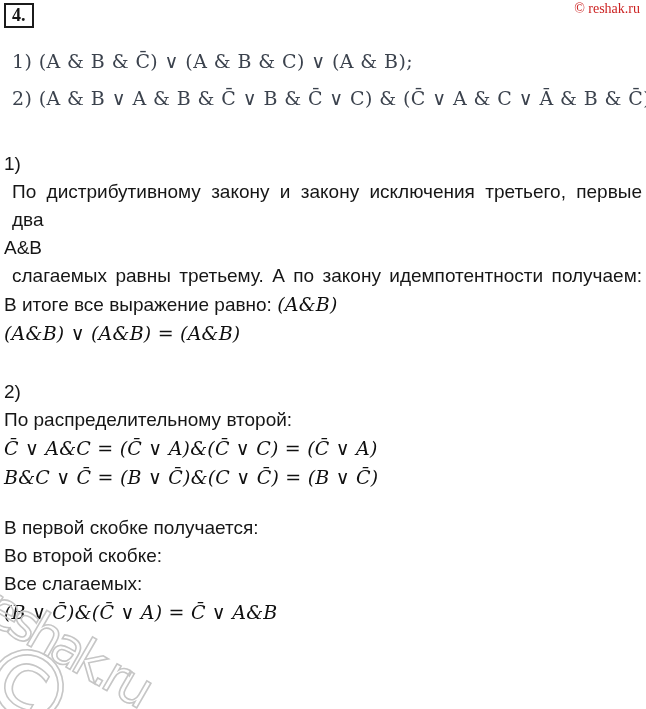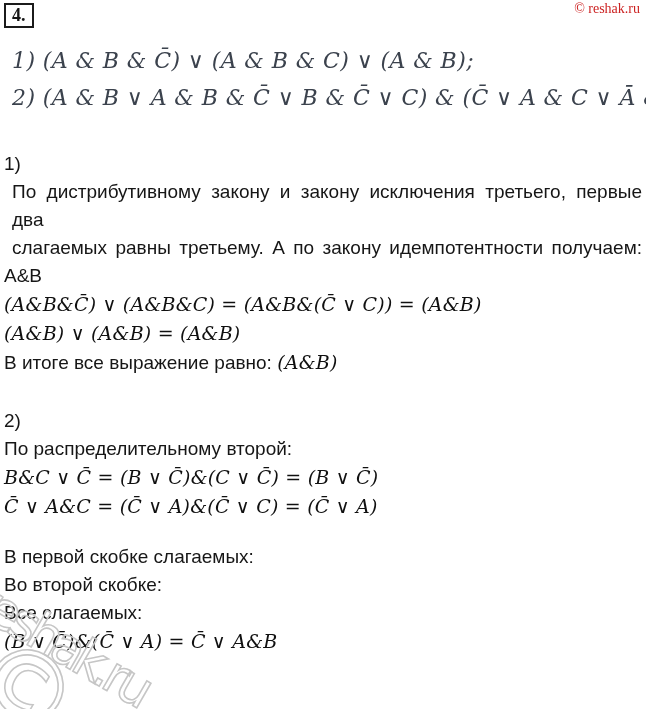--- a/index.html
+++ b/index.html
@@ -18,22 +18,22 @@
     padding:0 6px 1px 6px;
     font-family:"Liberation Serif", serif; font-weight:bold; font-size:18px; line-height:20px;
   }
   .copyright{
     position:absolute; right:6px; top:1px;
     font-family:"Liberation Serif", serif; font-size:14px; color:var(--red);
   }
   
   .task{ padding:48px 0 0 12px; }
   .task-line{
-    font-family:"DejaVu Serif", serif; font-style:italic;
-    font-size:22px; line-height:26px; color:var(--task);
+    font-family:"DejaVu Serif", serif; 
+    font-size:19px; line-height:26px; color:var(--task);
     margin-bottom:11px; letter-spacing:0.4px; white-space:nowrap;
   }
   
   .solution{ position:absolute; left:4px; right:4px; top:150px; }
   .sol-line{ min-height:28px; line-height:28px; font-size:19px; white-space:nowrap; }
   .sol-line.jtext{ white-space:normal; text-align:justify; text-align-last:justify;margin-left:8px; }
   .sol-line.gap-lg{ height:30px; min-height:30px; }
   .sol-line.gap-sm{ height:22px; min-height:22px; }
   .sol-line span.text{ font-family:"Liberation Sans", sans-serif; color:var(--body); }
   .sol-line span.math{
@@ -71,32 +71,31 @@
   <div class="copyright">© reshak.ru</div>
 
   <div class="task">
     <div class="task-line">1) (A &amp; B &amp; C̄) ∨ (A &amp; B &amp; C) ∨ (A &amp; B);</div>
     <div class="task-line">2) (A &amp; B ∨ A &amp; B &amp; C̄ ∨ B &amp; C̄ ∨ C) &amp; (C̄ ∨ A &amp; C ∨ Ā &amp; B &amp; C̄).</div>
   </div>
 
   <div class="solution">
       <div class="sol-line label"><span class="text">1)</span></div>
       <div class="sol-line jtext"><span class="text">По дистрибутивному закону и закону исключения третьего, первые два</span></div>
+      <div class="sol-line text"><span class="text">A&amp;B</span></div>
       <div class="sol-line jtext"><span class="text">слагаемых равны третьему. А по закону идемпотентности получаем:</span></div>
-      <div class="sol-line text"><span class="text">A&amp;B</span></div>
-      <div class="sol-line formula"><span class="math">(A&amp;B&amp;C̄) ∨ (A&amp;B&amp;C) = (A&amp;B&amp;(C̄ ∨ C)) = (A&amp;B)</span></div>
+      <div class="sol-line text"><span class="text">В итоге все выражение равно: </span><span class="math">(A&amp;B)</span></div>
       <div class="sol-line formula"><span class="math">(A&amp;B) ∨ (A&amp;B) = (A&amp;B)</span></div>
-      <div class="sol-line text"><span class="text">В итоге все выражение равно: </span><span class="math">(A&amp;B)</span></div>
       <div class="sol-line gap-lg"></div>
       <div class="sol-line label"><span class="text">2)</span></div>
       <div class="sol-line text"><span class="text">По распределительному второй:</span></div>
+      <div class="sol-line formula"><span class="math">C̄ ∨ A&amp;C = (C̄ ∨ A)&amp;(C̄ ∨ C) = (C̄ ∨ A)</span></div>
       <div class="sol-line formula"><span class="math">B&amp;C ∨ C̄ = (B ∨ C̄)&amp;(C ∨ C̄) = (B ∨ C̄)</span></div>
-      <div class="sol-line formula"><span class="math">C̄ ∨ A&amp;C = (C̄ ∨ A)&amp;(C̄ ∨ C) = (C̄ ∨ A)</span></div>
       <div class="sol-line gap-sm"></div>
-      <div class="sol-line text"><span class="text">В первой скобке слагаемых:</span></div>
+      <div class="sol-line text"><span class="text">В первой скобке получается:</span></div>
       <div class="sol-line text"><span class="text">Во второй скобке:</span></div>
       <div class="sol-line text"><span class="text">Все слагаемых:</span></div>
       <div class="sol-line formula"><span class="math">(B ∨ C̄)&amp;(C̄ ∨ A) = C̄ ∨ A&amp;B</span></div>
     </div>
 
   <div class="watermark wm-text">reshak.ru</div>
   <div class="watermark wm-copy">©</div>
 
 </div>
 

